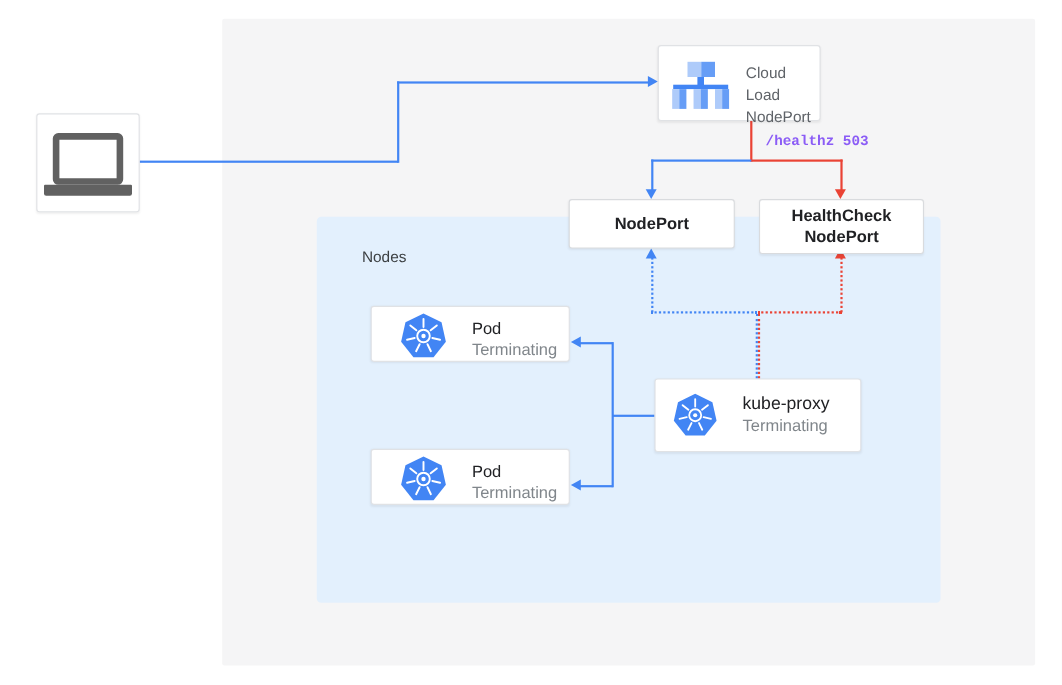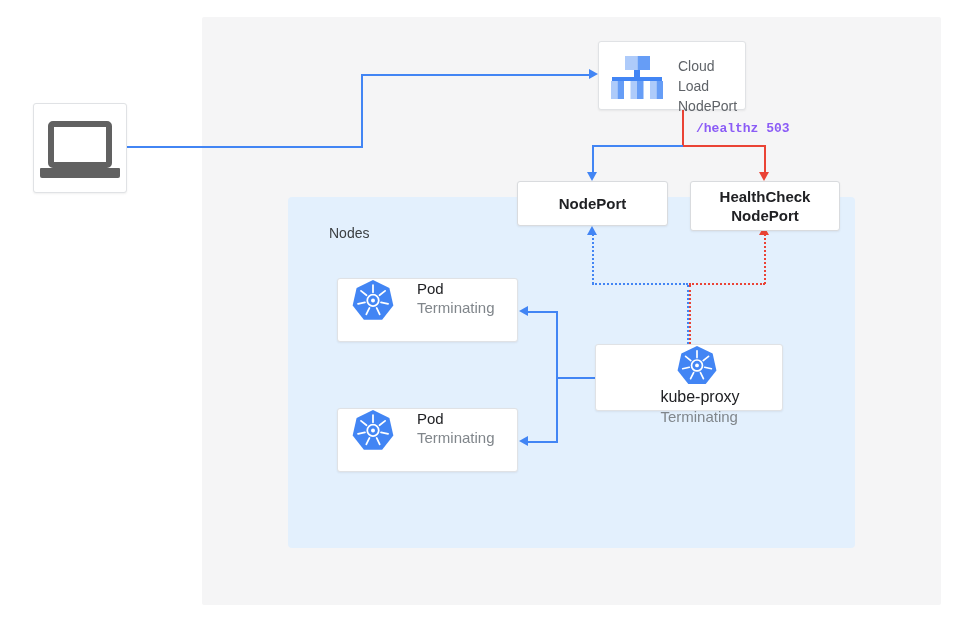--- a/index.html
+++ b/index.html
@@ -27,24 +27,24 @@
 
   .healthz{position:absolute;left:696px;top:121px;font-size:13px;font-weight:bold;color:#8b5cf6;font-family:Liberation Mono, monospace;}
 
   
   .nodeport-card{left:517px;top:181px;width:151px;height:45px;display:flex;align-items:center;justify-content:center;
                  font-size:15px;font-weight:bold;color:#202124;border-color:#d9dbde;}
   .hc-card{left:690px;top:181px;width:150px;height:50px;display:flex;align-items:center;justify-content:center;
            text-align:center;font-size:15px;font-weight:bold;color:#202124;line-height:19px;border-color:#d9dbde;}
 
   
-  .pod-card{width:181px;height:64px;display:flex;align-items:flex-start;}
+  .pod-card{width:181px;height:51px;display:flex;align-items:flex-end;padding-left:12px;}
   .pod1{left:337px;top:278px;}
   .pod2{left:337px;top:408px;}
-  .kp-card{left:595px;top:344px;width:188px;height:67px;display:flex;align-items:center;flex-direction:column;}
+  .kp-card{left:595px;top:344px;width:188px;height:67px;display:flex;align-items:center;}
   .k8s-icon{flex:0 0 auto;margin-left:13px;}
   .kp-card .k8s-icon{margin-left:15px;}
   .card-text{margin-left:22px;}
   .card-title{font-size:15px;color:#202124;line-height:19px;}
   .card-sub{font-size:15px;color:#80868b;line-height:19px;}
   .kp-card .card-title{font-size:16px;line-height:20px;}
 
   
   .h-line,.v-line{position:absolute;background:#4285f4;}
   .h-line{height:2px;}

